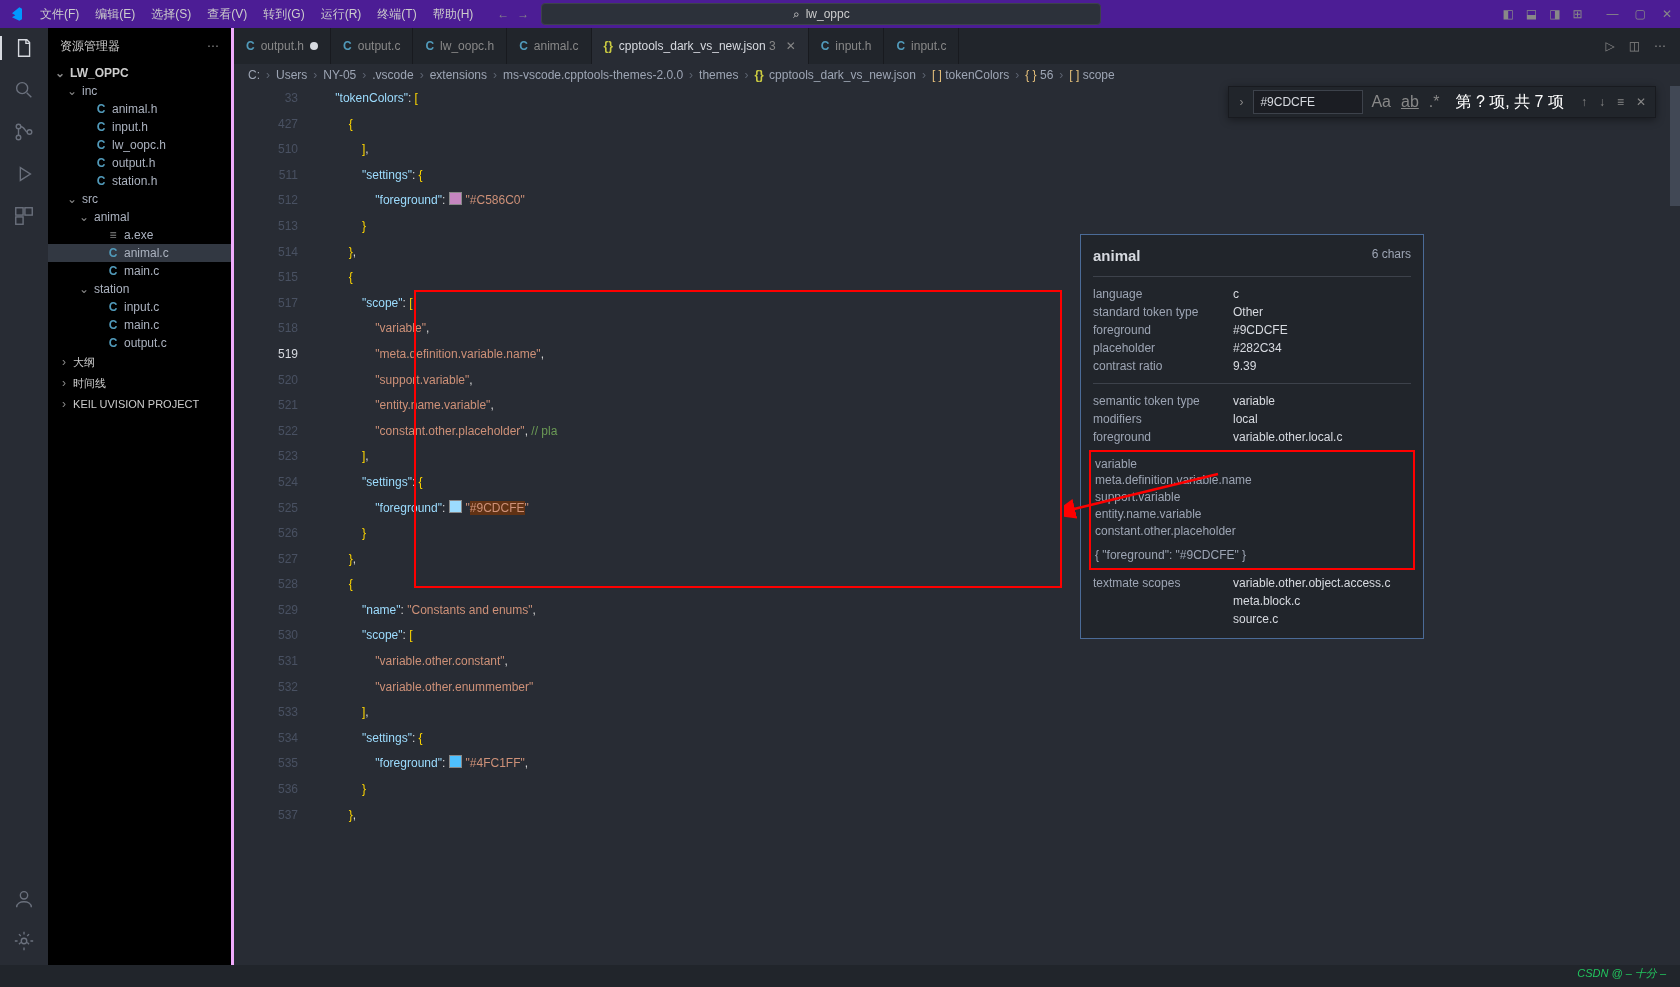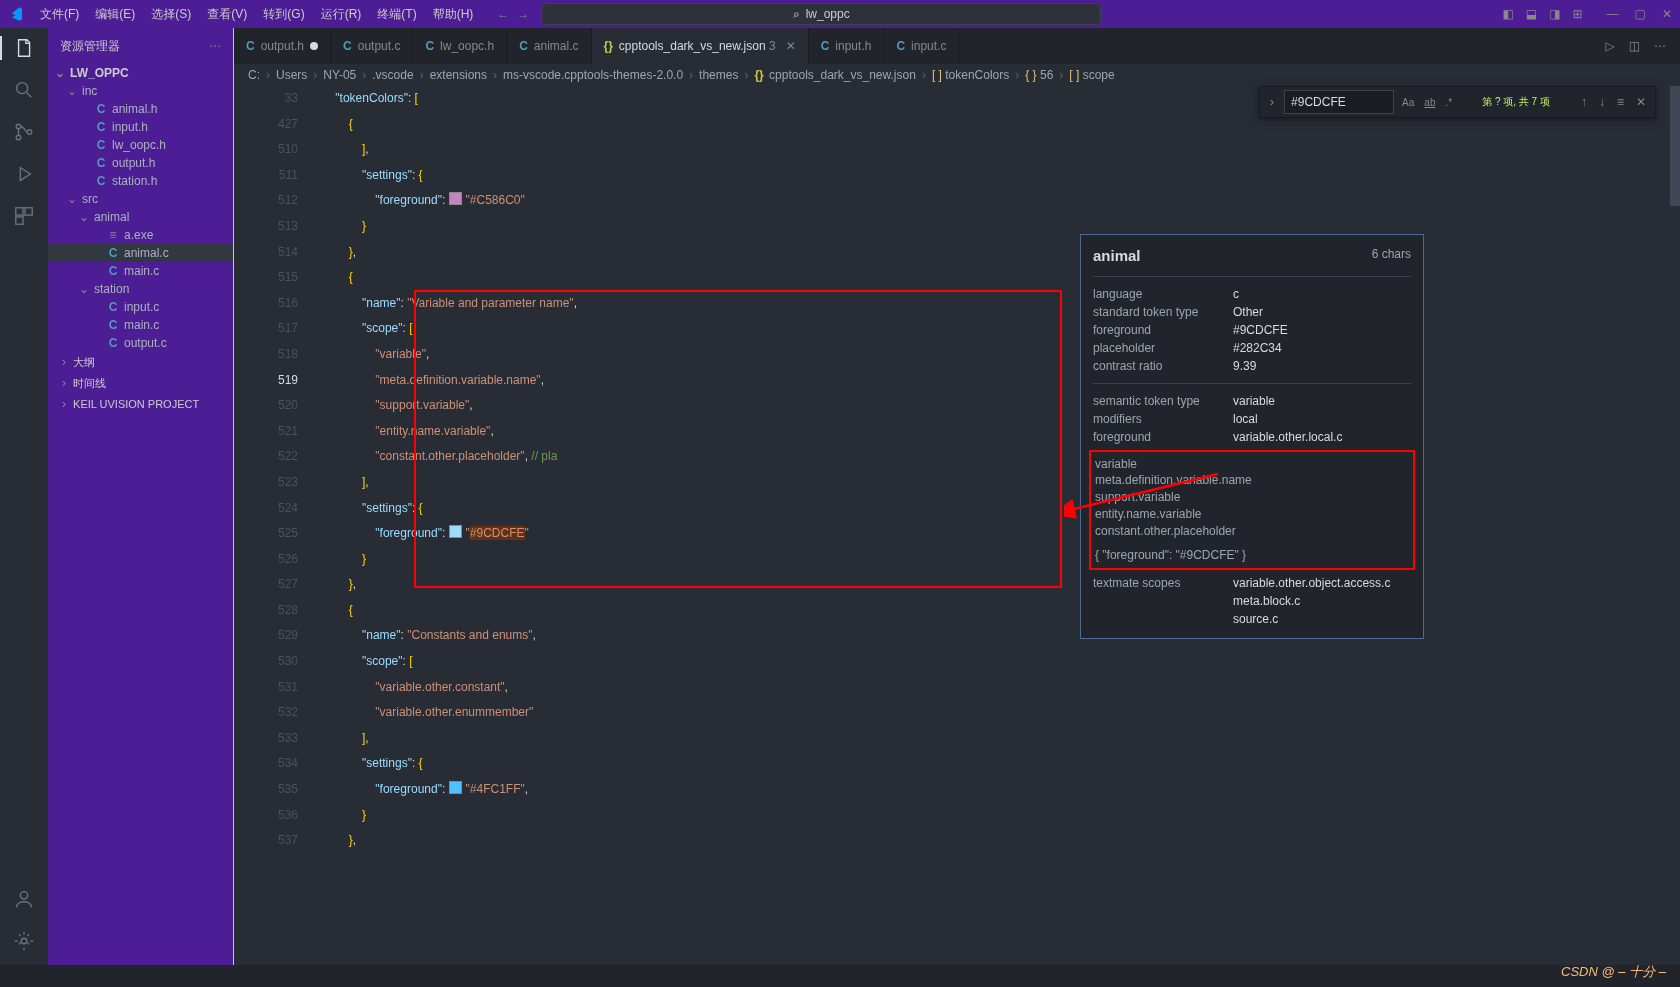--- a/index.html
+++ b/index.html
@@ -10,21 +10,21 @@
 .titlebar .menu-item{padding:4px 8px;cursor:pointer;font-size:12px}
 .titlebar .arrows{margin-left:16px;display:flex;gap:8px;color:#888}
 .titlebar .search{margin-left:12px;background:#2c313a;border:1px solid #3d424b;border-radius:4px;padding:3px 12px;width:560px;text-align:center;font-size:12px;display:flex;align-items:center;justify-content:center;gap:6px}
 .titlebar .right{margin-left:auto;display:flex;gap:12px;align-items:center;color:#888}
 .titlebar .right .win{display:flex;gap:16px;margin-left:12px}
 .main{display:flex;height:calc(100% - 50px)}
 .activity{width:48px;background:#282c34;display:flex;flex-direction:column;align-items:center;padding-top:8px;gap:18px;color:#6b717d}
 .activity .ab{width:24px;height:24px;display:flex;align-items:center;justify-content:center;cursor:pointer}
 .activity .ab.active{color:#d7dae0;border-left:2px solid #d7dae0;width:48px}
 .activity .bottom{margin-top:auto;margin-bottom:12px;display:flex;flex-direction:column;gap:18px}
-.sidebar{width:186px;background:#4c1d95;border-right:1px solid #f0abfc}
+.sidebar{width:186px;background:#000000;border-right:3px solid #f0abfc}
 .sidebar-header{height:36px;display:flex;align-items:center;padding:0 12px;justify-content:space-between;font-size:11px;color:#ccc}
 .sidebar-header .dots{color:#888}
 .tree{padding:0 0;font-size:13px}
 .tree-item{display:flex;align-items:center;padding:2px 8px;gap:4px;cursor:pointer;white-space:nowrap}
 .tree-item.hdr{font-weight:700;color:#ccc;font-size:11px}
 .tree-item.lvl0{padding-left:6px}
 .tree-item.lvl1{padding-left:18px}
 .tree-item.lvl2{padding-left:30px}
 .tree-item.lvl3{padding-left:42px}
 .tree-item.selected{background:#323842}
@@ -44,22 +44,22 @@
 .tab .ico.j{color:#cbcb41}
 .tabs .tright{margin-left:auto;display:flex;align-items:center;gap:14px;padding-right:14px;color:#888}
 .breadcrumb{height:22px;display:flex;align-items:center;padding:0 14px;gap:6px;color:#9da5b4;font-size:12px}
 .breadcrumb .sep{color:#5c6370}
 .breadcrumb .bc{cursor:pointer}
 .breadcrumb .ij{color:#cbcb41;font-weight:700;margin-right:2px}
 .breadcrumb .ia{color:#e5c07b}
 .find-widget{position:absolute;top:58px;right:24px;height:32px;background:#21252b;border:1px solid #181a1f;box-shadow:0 2px 8px rgba(0,0,0,.4);display:flex;align-items:center;padding:0 6px;gap:6px;z-index:5}
 .find-widget .fchev{color:#888;padding:0 4px;cursor:pointer}
 .find-widget input{background:#1b1d23;border:1px solid #3d424b;color:#d7dae0;padding:4px 6px;width:110px;font-size:12px}
-.find-widget .fopt{color:#888;cursor:pointer;font-size:10px;padding:2px}
-.find-widget .fcnt{color:#bef264;font-size:10px;margin:0 22px}
+.find-widget .fopt{color:#888;cursor:pointer;font-size:16px;padding:2px}
+.find-widget .fcnt{color:#ffffff;font-size:16px;margin:0 8px}
 .find-widget .fbtn{color:#888;cursor:pointer;padding:0 3px}
 .code{flex:1;overflow:hidden;position:relative;font-family:Consolas,monospace;font-size:15px;line-height:25.6px}
 .code-inner{position:relative}
 .line{display:flex}
 .gutter{width:88px;text-align:right;padding-right:24px;color:#495162}
 .content{white-space:pre}
 .kw{color:#9cdcfe}
 .str{color:#ce9178}
 .pun{color:#d4d4d4}
 .brk{color:#ffd700}
@@ -72,21 +72,21 @@
 .hover-panel .hp-hdr{display:flex;justify-content:space-between;border-bottom:1px solid #3d424b;padding-bottom:8px;margin-bottom:8px}
 .hover-panel .hp-hdr .t{color:#d7dae0;font-weight:700;font-size:15px}
 .hover-panel .row{display:flex}
 .hover-panel .row .k{width:140px}
 .hover-panel .row .v{color:#d7dae0}
 .hover-panel hr{border:none;border-top:1px solid #3d424b;margin:8px 0}
 .hover-panel .scopes{border:2px solid #ff0000;padding:4px;margin:4px -4px;line-height:1.4}
 .arrow{position:absolute;pointer-events:none;z-index:3}
 .minimap{position:absolute;right:0;top:58px;bottom:0;width:10px;background:#282c34}
 .minimap .mmt{position:absolute;right:0;width:10px;background:#414855}
-.watermark{position:absolute;right:14px;bottom:6px;color:#fdba74;font-size:13px;font-style:italic}
+.watermark{position:absolute;right:14px;bottom:6px;color:#22c55e;font-size:11px;font-style:italic}
 </style>
 </head>
 <body>
 
 <div class="titlebar">
   <span class="logo">
     <svg viewBox="0 0 24 24" width="16" height="16">
         <path fill="currentColor" d="M17 2l-11 9 5 3-5 3 11 5 4-2V4z"></path>
       </svg>
   </span>
@@ -362,24 +362,20 @@
           </div>
           <div class="line">
             <div class="gutter">514</div>
             <div class="content"><span>        </span><span class="brk">}</span><span class="pun">,</span></div>
           </div>
           <div class="line">
             <div class="gutter">515</div>
             <div class="content"><span>        </span><span class="brk">{</span></div>
           </div>
           <div class="line">
-            <div class="gutter">516</div>
-            <div class="content"><span>            </span><span class="kw">"name"</span><span class="pun">: </span><span class="str">"Variable and parameter name"</span><span class="pun">,</span></div>
-          </div>
-          <div class="line">
             <div class="gutter">517</div>
             <div class="content"><span>            </span><span class="kw">"scope"</span><span class="pun">: </span><span class="brk">[</span></div>
           </div>
           <div class="line">
             <div class="gutter">518</div>
             <div class="content"><span>                </span><span class="str">"variable"</span><span class="pun">,</span></div>
           </div>
           <div class="line cur">
             <div class="gutter">519</div>
             <div class="content"><span>                </span><span class="str">"meta.definition.variable.name"</span><span class="pun">,</span></div>

